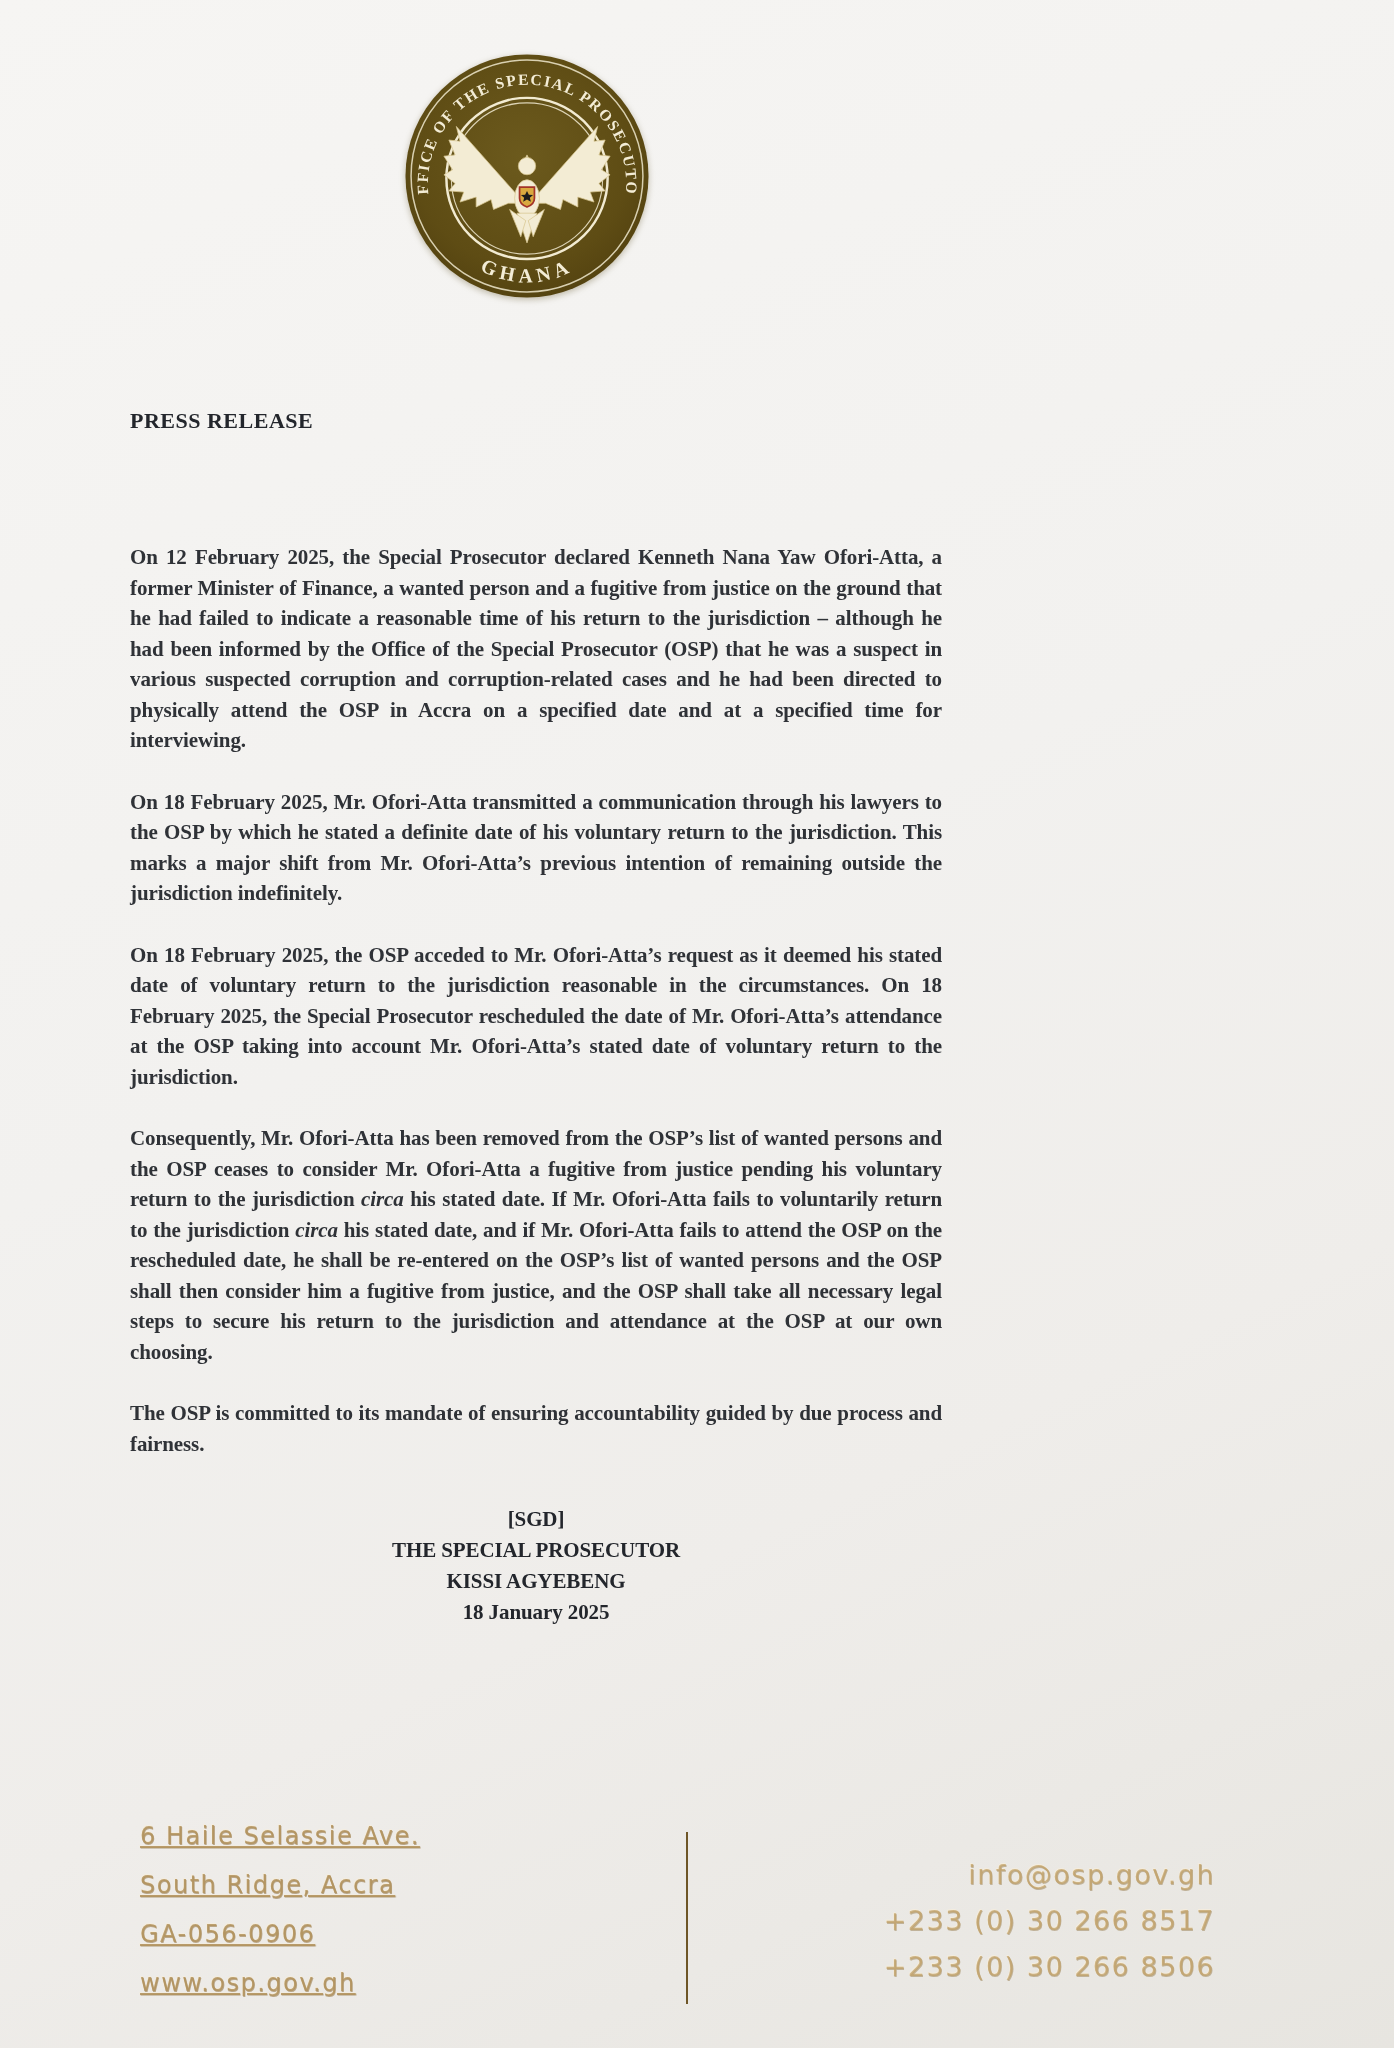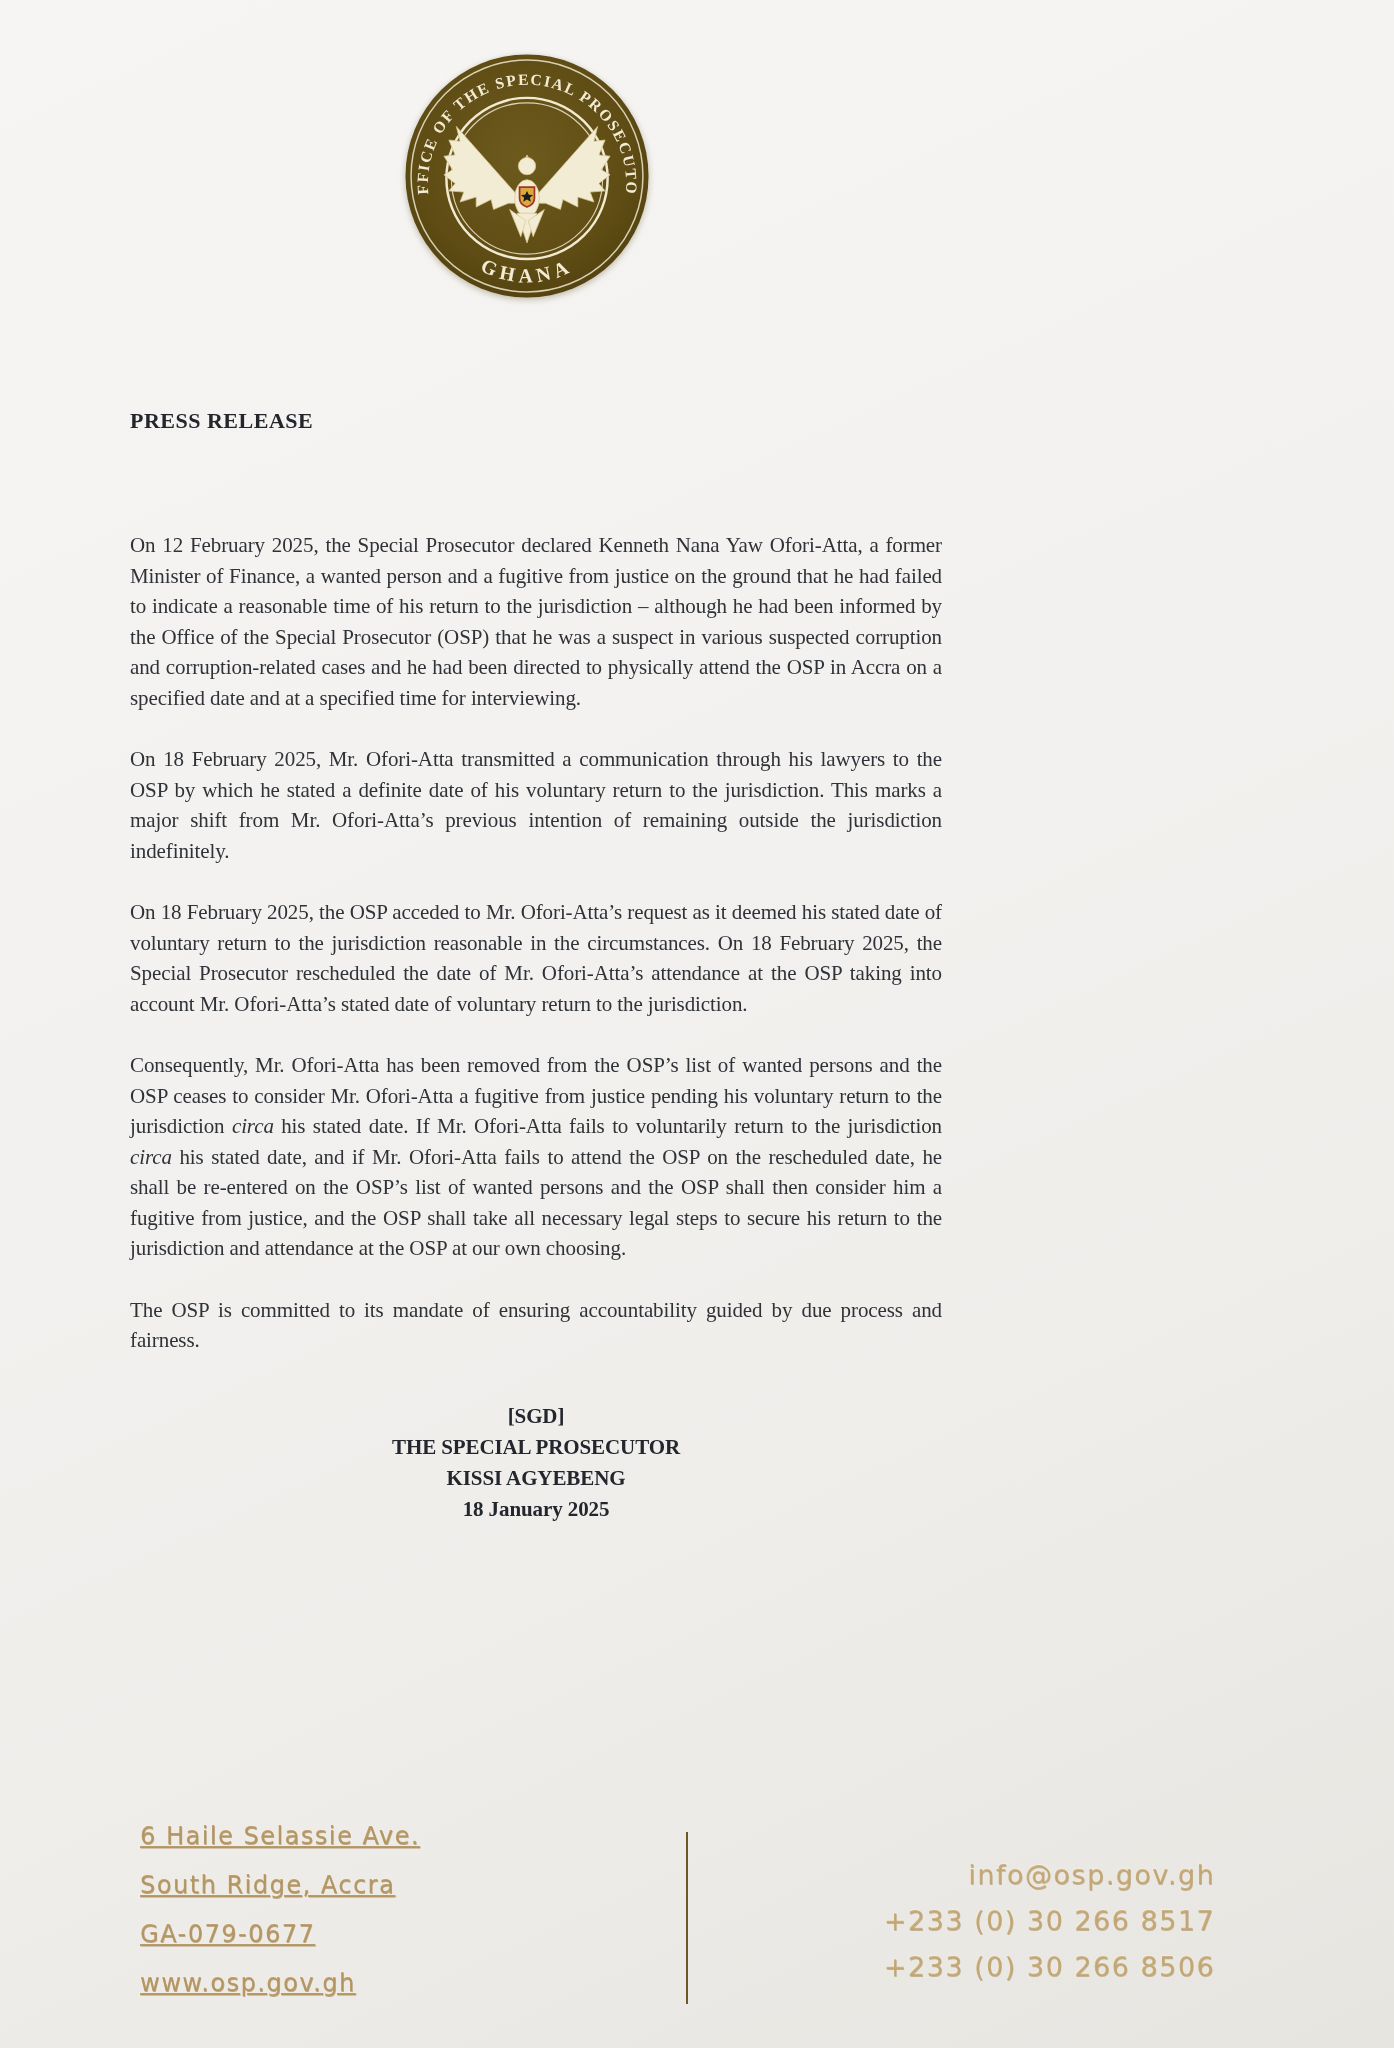--- a/index.html
+++ b/index.html
@@ -24,21 +24,21 @@
   }
   .doc-title{
     position:absolute;left:130px;top:462px;width:812px;
     text-align:center;font-size:22px;font-weight:bold;letter-spacing:.5px;color:#23262c;
   }
   
   .body-text{
     position:absolute;left:130px;top:530px;width:812px;
     font-size:21px;line-height:30.5px;text-align:justify;letter-spacing:-0.1px;
   }
-  .body-text p{margin:0 0 31px 0;}
+  .body-text p{margin:12px 0 31px 0;font-weight:bold;}
   .body-text .it{font-style:italic;}
   
   .signature{margin-top:45px;font-weight:bold;line-height:31px;text-align:center;color:#23262c;}
   
   .footer-left{
     position:absolute;left:140px;top:1812px;
     font-family:"DejaVu Sans","Liberation Sans",sans-serif;
     font-size:24px;line-height:49px;font-weight:500;letter-spacing:1.5px;
     color:rgba(178,146,92,.85);
     text-shadow:.6px .6px 0 rgba(143,112,61,.55), -.6px -.6px 0 rgba(246,238,220,.8);
@@ -115,21 +115,21 @@
       <div>[SGD]</div>
       <div>THE SPECIAL PROSECUTOR</div>
       <div>KISSI AGYEBENG</div>
       <div>18 January 2025</div>
     </div>
   </div>
 
   <div class="footer-left">
     <div>6 Haile Selassie Ave.</div>
     <div>South Ridge, Accra</div>
-    <div>GA-079-0677</div>
+    <div>GA-056-0906</div>
     <div>www.osp.gov.gh</div>
   </div>
 
   <div class="footer-divider"></div>
 
   <div class="footer-right">
     <div>info@osp.gov.gh</div>
     <div>+233 (0) 30 266 8517</div>
     <div>+233 (0) 30 266 8506</div>
   </div>

